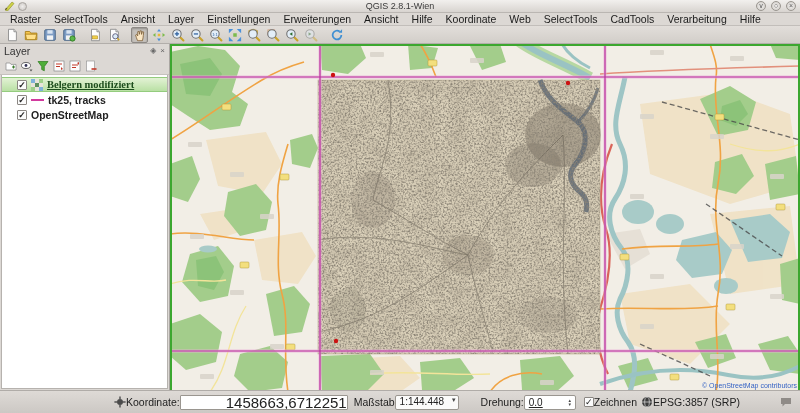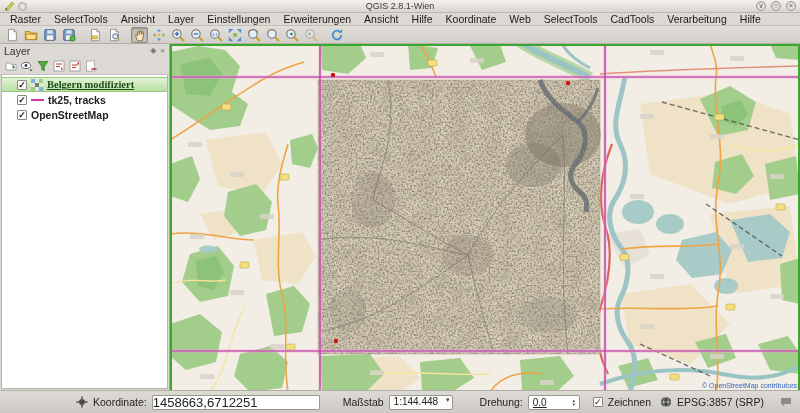--- a/index.html
+++ b/index.html
@@ -82,26 +82,26 @@
 
   
   .map-canvas { position:relative; flex:1 1 auto; background:#f2eee6; overflow:hidden; }
   .map-canvas > svg { position:absolute; inset:0; display:block; }
   .osm-attrib { position:absolute; right:3px; bottom:1px; font-size:7px; color:#3563c4; }
 
   
   .statusbar {
     height:23px; flex:0 0 23px; display:flex; align-items:center;
     background:linear-gradient(#dedad6,#ccc8c4); border-top:1px solid #b0aca8;
-    padding-left:76px; gap:5px; font-size:10.5px; color:#222;
+    padding-left:114px; font-size:10.5px; color:#222;
   }
   .sb-ic svg { width:12px; height:12px; display:block; }
   .sb-input {
     width:168px; height:15px; background:#fff; border:1px solid #9a9690;
-    border-radius:1px; font-size:13px; text-align:left; color:#222;
+    border-radius:1px; font-size:15px; text-align:right; color:#222;
     font-family:"Liberation Sans", sans-serif; padding:0;
   }
   .sb-combo { width:64px; height:15px; background:#fbfbfa; border:1px solid #9a9690;
     border-radius:2px; display:flex; align-items:flex-start; padding:0 2px 0 4px; }
   .sb-combo .val { flex:1; font-size:10px; }
   .sb-combo .arr { font-size:7px; color:#444; }
   .sb-spin { width:52px; height:15px; background:#fff; border:1px solid #9a9690;
     border-radius:2px; display:flex; align-items:center; padding-left:4px; }
   .sb-spin .val { flex:1; font-size:10px;text-decoration:underline; }
   .spin-arrows { display:flex; flex-direction:column; width:10px; align-items:center; }
@@ -585,21 +585,21 @@
   </div>
 
   <div class="statusbar">
     <span class="sb-ic">
         <svg>
           <use href="#s-track"></use>
         </svg>
       </span>
     <span class="sb-label">Koordinate:</span>
     <input class="sb-input" value="1458663,6712251" style="">
-    <span class="sb-label" style="margin-left:18px">Maßstab</span>
+    <span class="sb-label" style="margin-left:6px">Maßstab</span>
     <div class="sb-combo">
       <span class="val">1:144.448</span>
       <span class="arr">▾</span>
     </div>
     <span class="sb-label" style="margin-left:22px">Drehung:</span>
     <div class="sb-spin">
       <span class="val">0.0</span>
       <span class="spin-arrows">
         <span>▴</span>
         <span>▾</span>

